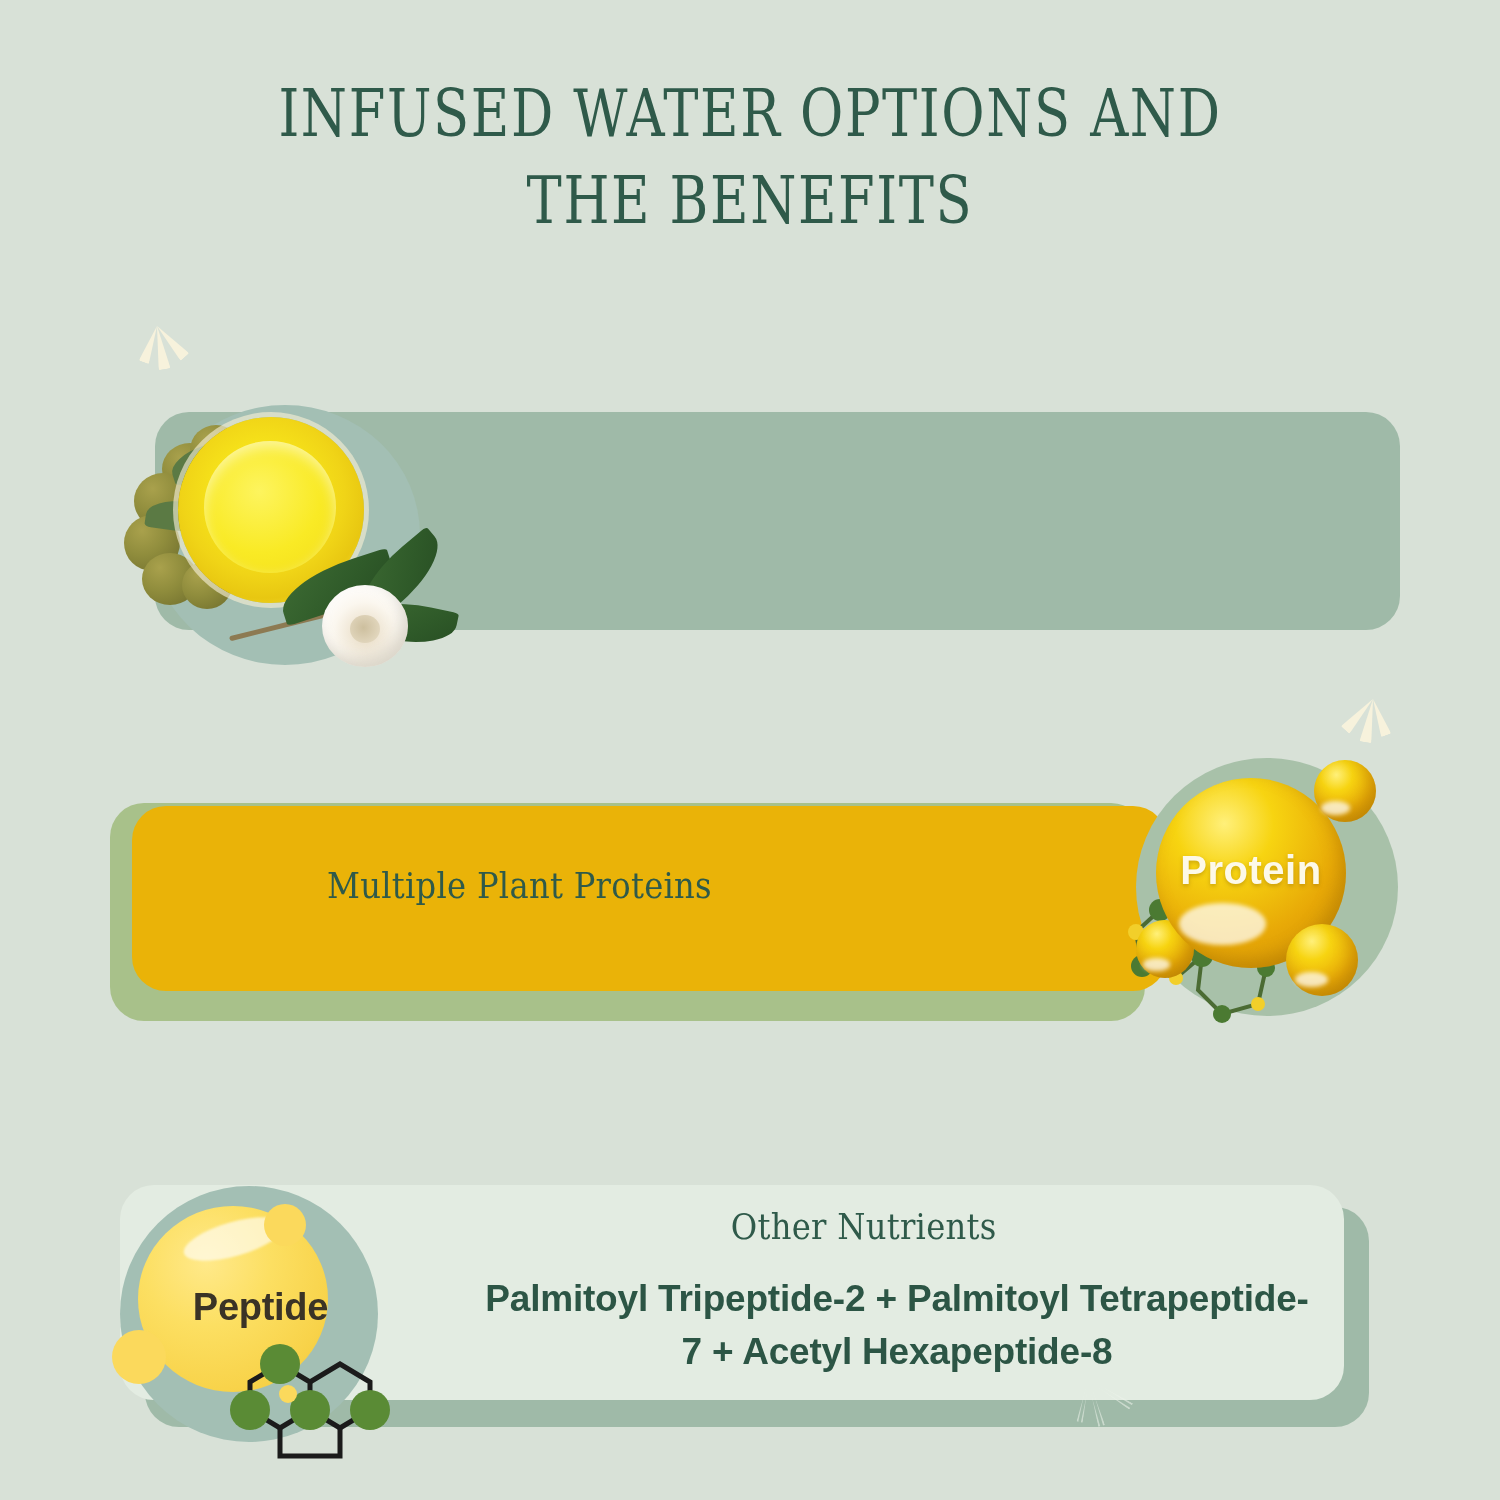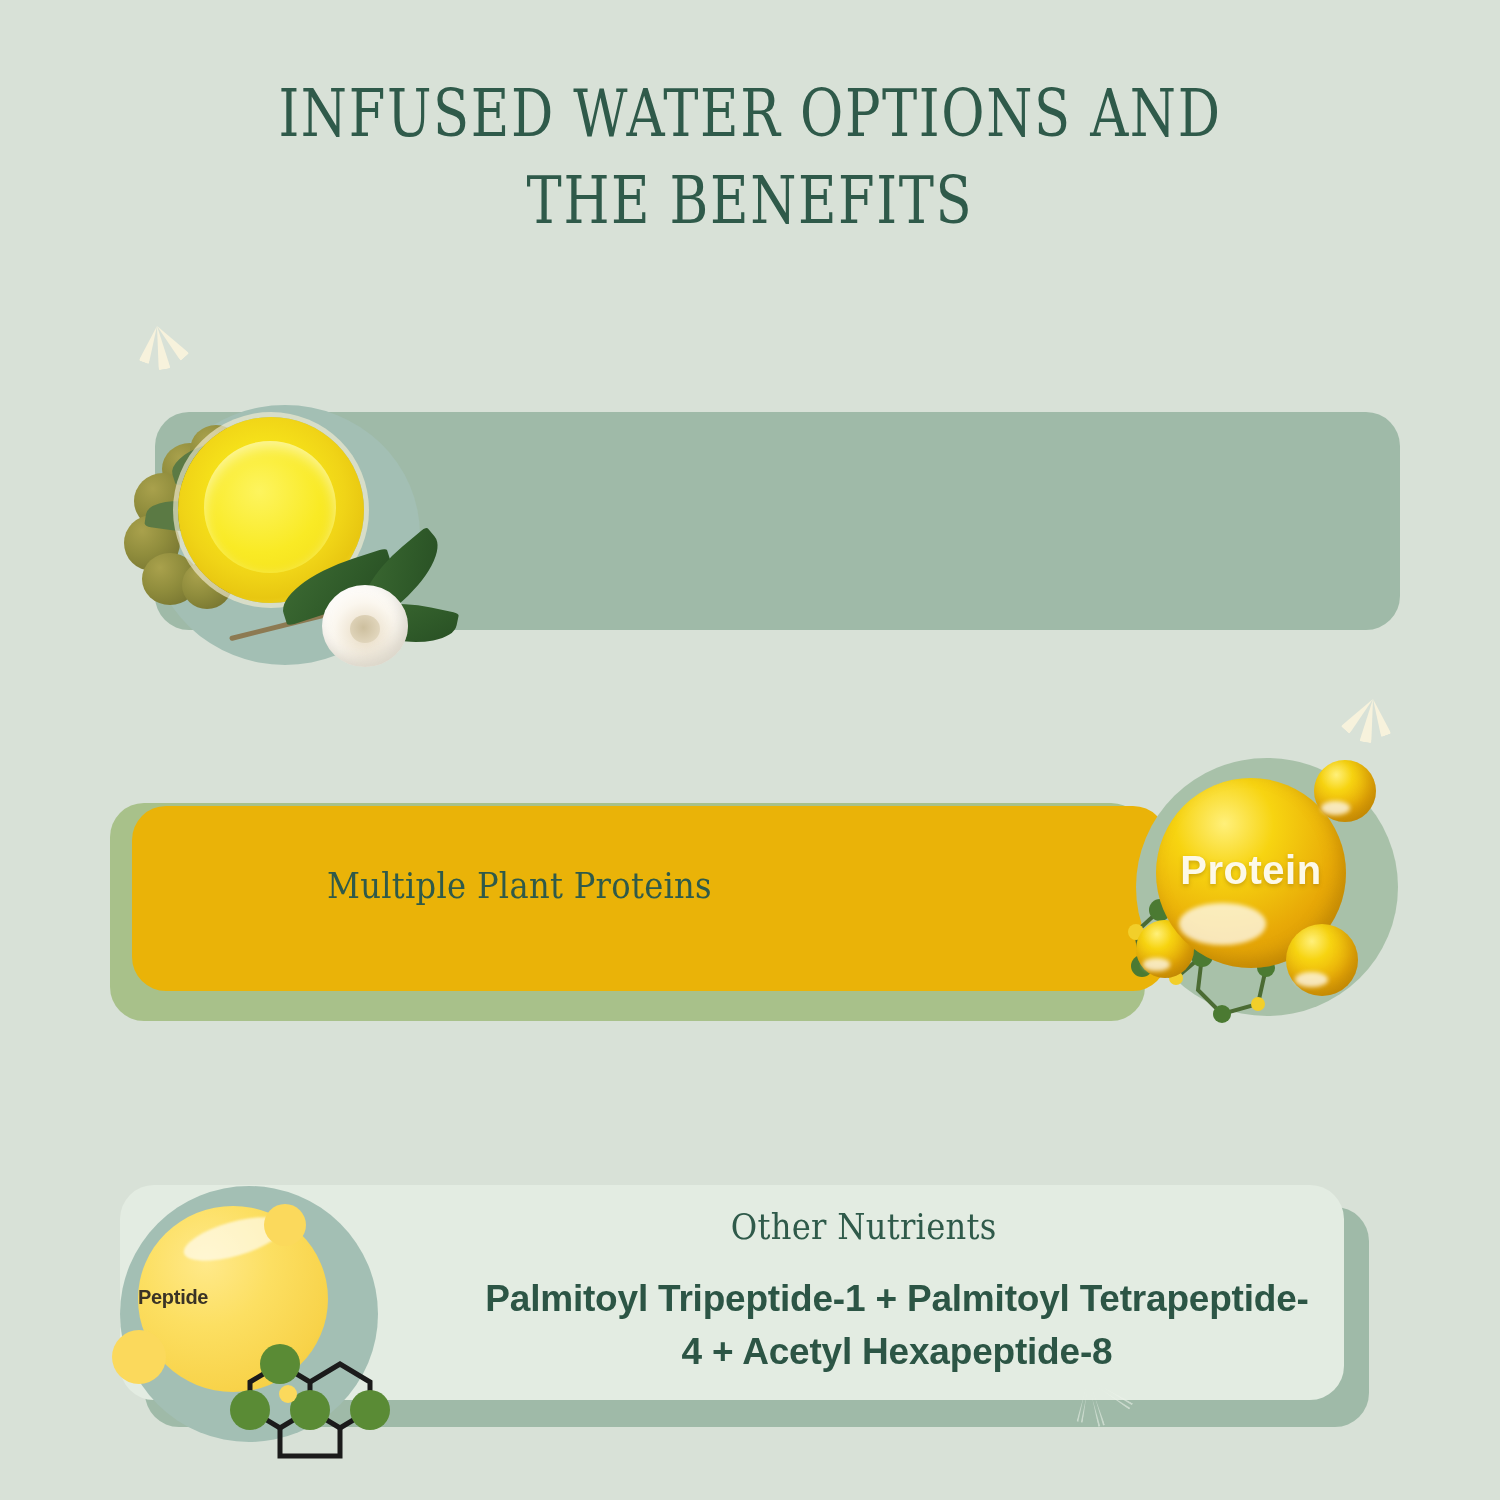--- a/index.html
+++ b/index.html
@@ -306,24 +306,24 @@
     position: absolute;
     border-radius: 50%;
     background: #fbd95c;
   }
   #pep-b1 { left: 152px; top: 36px; width: 42px; height: 42px; }
   #pep-b2 { left: 0px; top: 162px; width: 54px; height: 54px; }
   #peptide-label {
     position: absolute;
     left: 26px; top: 118px;
     width: 190px;
-    text-align: left;
+    text-align: right;
     font-family: "Liberation Sans", sans-serif;
     font-weight: bold;
-    font-size: 20px;
+    font-size: 38px;
     color: #3a3326;
     letter-spacing: -0.3px;
   }
 
   .mol-svg { position: absolute; overflow: visible; }
 </style>
 </head>
 <body>
 
 <div id="stage">
@@ -344,21 +344,21 @@
         <div class="card-heading">Multiple Plant Proteins</div>
       </div>
     </div>
   </div>
 
   <div class="card-wrap" id="card3-wrap">
     <div class="shadow" id="card3-shadow"></div>
     <div class="card" id="card3">
       <div class="card-inner">
         <div class="card-heading">Other Nutrients</div>
-        <div class="card-body">Palmitoyl Tripeptide-1 + Palmitoyl Tetrapeptide-4 + Acetyl Hexapeptide-8</div>
+        <div class="card-body">Palmitoyl Tripeptide-2 + Palmitoyl Tetrapeptide-7 + Acetyl Hexapeptide-8</div>
       </div>
     </div>
   </div>
 
   <div id="oil-art">
     <div id="oil-disc"></div>
     <div class="olive olv1"></div>
     <div class="olive olv5"></div>
     <div class="olive olv2"></div>
     <div class="olive olv3"></div>

